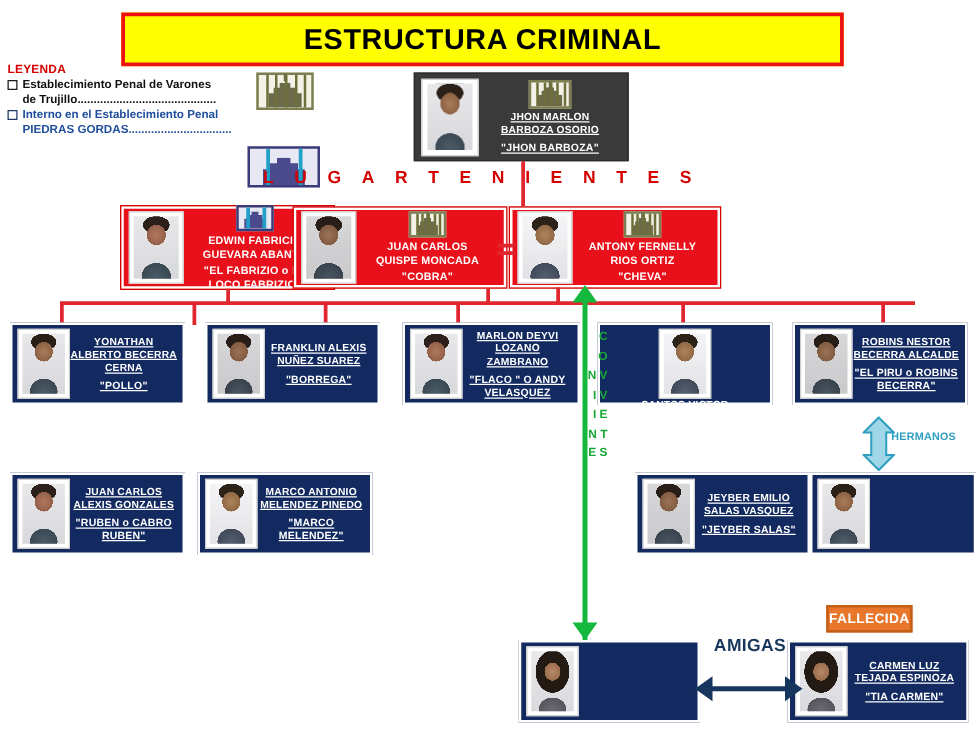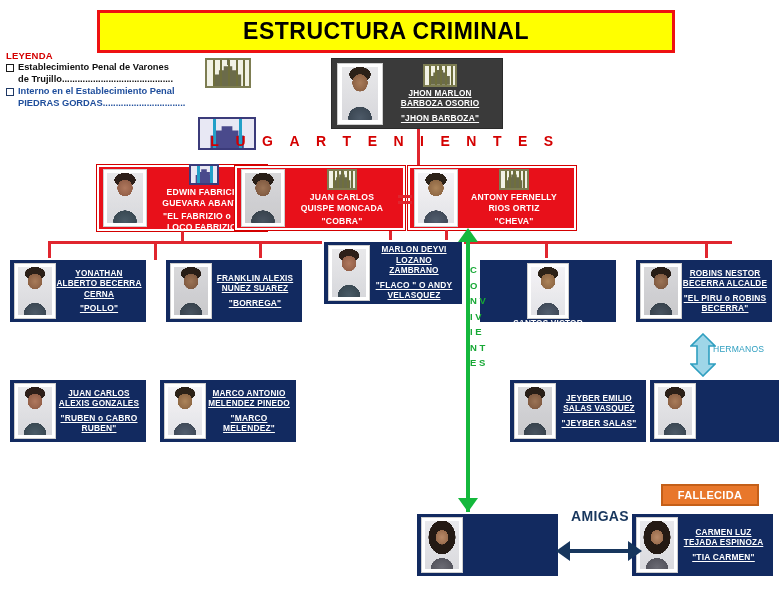--- a/index.html
+++ b/index.html
@@ -148,21 +148,21 @@
     display:flex; align-items:center; padding:3px 4px;
   }
   .mb .photo{ width:42px; height:56px; }
   .mb .boxtext{ color:#ffffff;text-decoration:underline; }
   .mb .name{ font-size:8.2px; }
   .mb .alias{ font-size:8.4px; }
 
   
   #mb-1{ left:8px;   top:258px; width:140px; height:66px; }
   #mb-2{ left:164px; top:258px; width:140px; height:66px; }
-  #mb-3{ left:322px; top:240px; width:142px; height:66px; }
+  #mb-3{ left:322px; top:258px; width:142px; height:66px;align-items:flex-end; }
   #mb-4{ left:478px; top:258px; width:140px; height:66px;flex-direction:column; }
   #mb-5{ left:634px; top:258px; width:140px; height:66px; }
   
   #mb-6{ left:8px;   top:378px; width:140px; height:66px; }
   #mb-7{ left:158px; top:378px; width:140px; height:66px; }
   #mb-8{ left:508px; top:378px; width:140px; height:66px;align-items:center; }
   #mb-9{ left:648px; top:378px; width:133px; height:66px; }
   
   #mb-10{ left:415px; top:512px; width:145px; height:66px; }
   #mb-11{ left:630px; top:512px; width:145px; height:66px; }
@@ -175,27 +175,27 @@
     border-bottom:14px solid #14b83c;
   }
   #conv-head-dn{
     left:458px; top:498px; width:0; height:0;
     border-left:10px solid transparent; border-right:10px solid transparent;
     border-top:14px solid #14b83c;
   }
   #conv-label{
     left:470px; top:262px; width:16px;
     color:#17a835; font-size:9.5px; font-weight:bold;
-    line-height:15.5px; text-align:left;
+    line-height:15.5px; text-align:right;
   }
 
   
   #herm-arrow{ left:690px; top:333px; width:26px; height:44px; }
   #herm-label{
-    left:713px; top:344px; color:#2f9fc0; font-size:8.6px; font-weight:normal;
+    left:713px; top:344px; color:#2f9fc0; font-size:8.6px; font-weight:bold;
     letter-spacing:.2px;
   }
 
   
   #amigas-shaft{ left:568px; top:549px; width:62px; height:4px; background:#17365d; }
   #amigas-head-l{
     left:556px; top:541px; width:0; height:0;
     border-top:10px solid transparent; border-bottom:10px solid transparent;
     border-right:14px solid #17365d;
   }
@@ -204,21 +204,21 @@
     border-top:10px solid transparent; border-bottom:10px solid transparent;
     border-left:14px solid #17365d;
   }
   #amigas-label{
     left:560px; top:508px; width:80px; text-align:center;
     color:#17365d; font-size:14px; font-weight:bold; letter-spacing:.3px;
   }
 
   
   #fallecida{
-    left:661px; top:484px; width:98px; height:22px;
+    left:661px; top:484px; width:69px; height:22px;
     background:#e8772b; border:2px solid #c45f18;
     display:flex; align-items:center; justify-content:center;
     color:#ffffff; font-size:11px; font-weight:bold; letter-spacing:.3px;
   }
 </style>
 </head>
 <body>
 
 <div class="stage">
 

